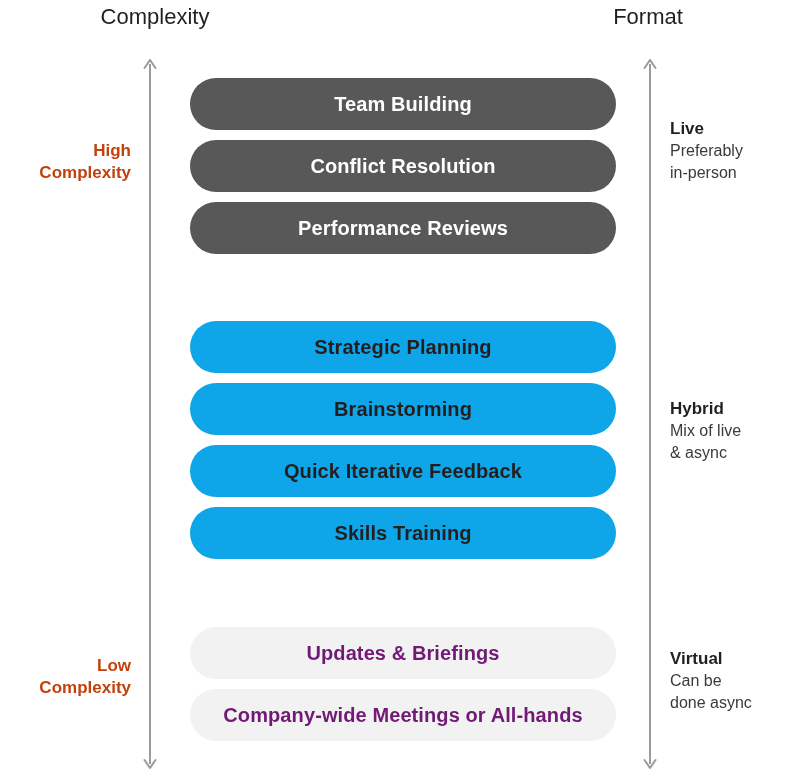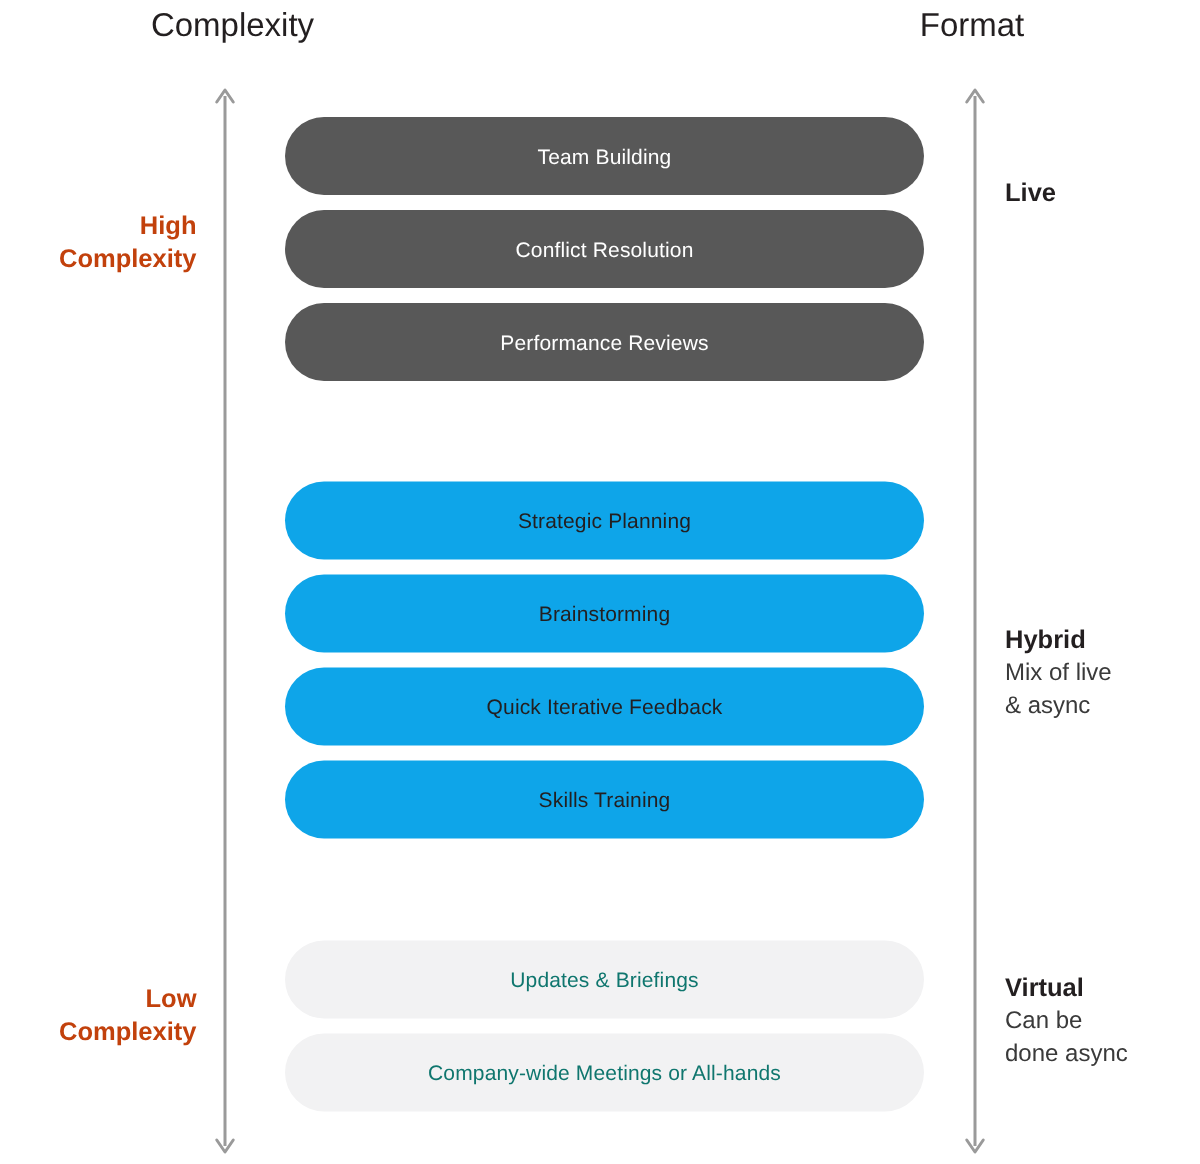--- a/index.html
+++ b/index.html
@@ -68,41 +68,41 @@
     color: #231f20;
   }
   .format-desc {
     font-size: 16px;
     font-weight: 400;
     line-height: 22px;
     color: #3a3a3a;
     white-space: pre-line;
   }
   #format-live   { top: 118px; }
-  #format-hybrid { top: 416px; }
+  #format-hybrid { top: 398px; }
   #format-virtual{ top: 648px; }
 
   
   .pill {
     position: absolute;
     left: 190px;
     width: 426px;
     height: 52px;
     border-radius: 26px;
     display: flex;
     align-items: center;
     justify-content: center;
     box-sizing: border-box;
-    font-size: 14px;
-    font-weight: normal;
+    font-size: 20px;
+    font-weight: bold;
     letter-spacing: 0.1px;
   }
   .pill.dark  { background: #585858; color: #ffffff; }
   .pill.mid   { background: #0ea5e9; color: #231f20; }
-  .pill.light { background: #f2f2f3; color: #0f766e; text-align: center; }
+  .pill.light { background: #f2f2f3; color: #701a75; text-align: center; }
 </style>
 </head>
 <body>
 
 <div class="col-header" id="header-complexity">Complexity</div>
 
 <div class="col-header" id="header-format">Format</div>
 
 <div class="axis" id="axis-complexity">
   <svg width="14" height="712" viewBox="0 0 14 712" xmlns="http://www.w3.org/2000/svg">
@@ -121,20 +121,22 @@
 </div>
 
 <div class="side-label" id="label-high">High
 Complexity</div>
 
 <div class="side-label" id="label-low">Low
 Complexity</div>
 
 <div class="format-block" id="format-live">
   <div class="format-title">Live</div>
+  <div class="format-desc">Preferably
+in-person</div>
 </div>
 
 <div class="format-block" id="format-hybrid">
   <div class="format-title">Hybrid</div>
   <div class="format-desc">Mix of live
 &amp; async</div>
 </div>
 
 <div class="format-block" id="format-virtual">
   <div class="format-title">Virtual</div>

